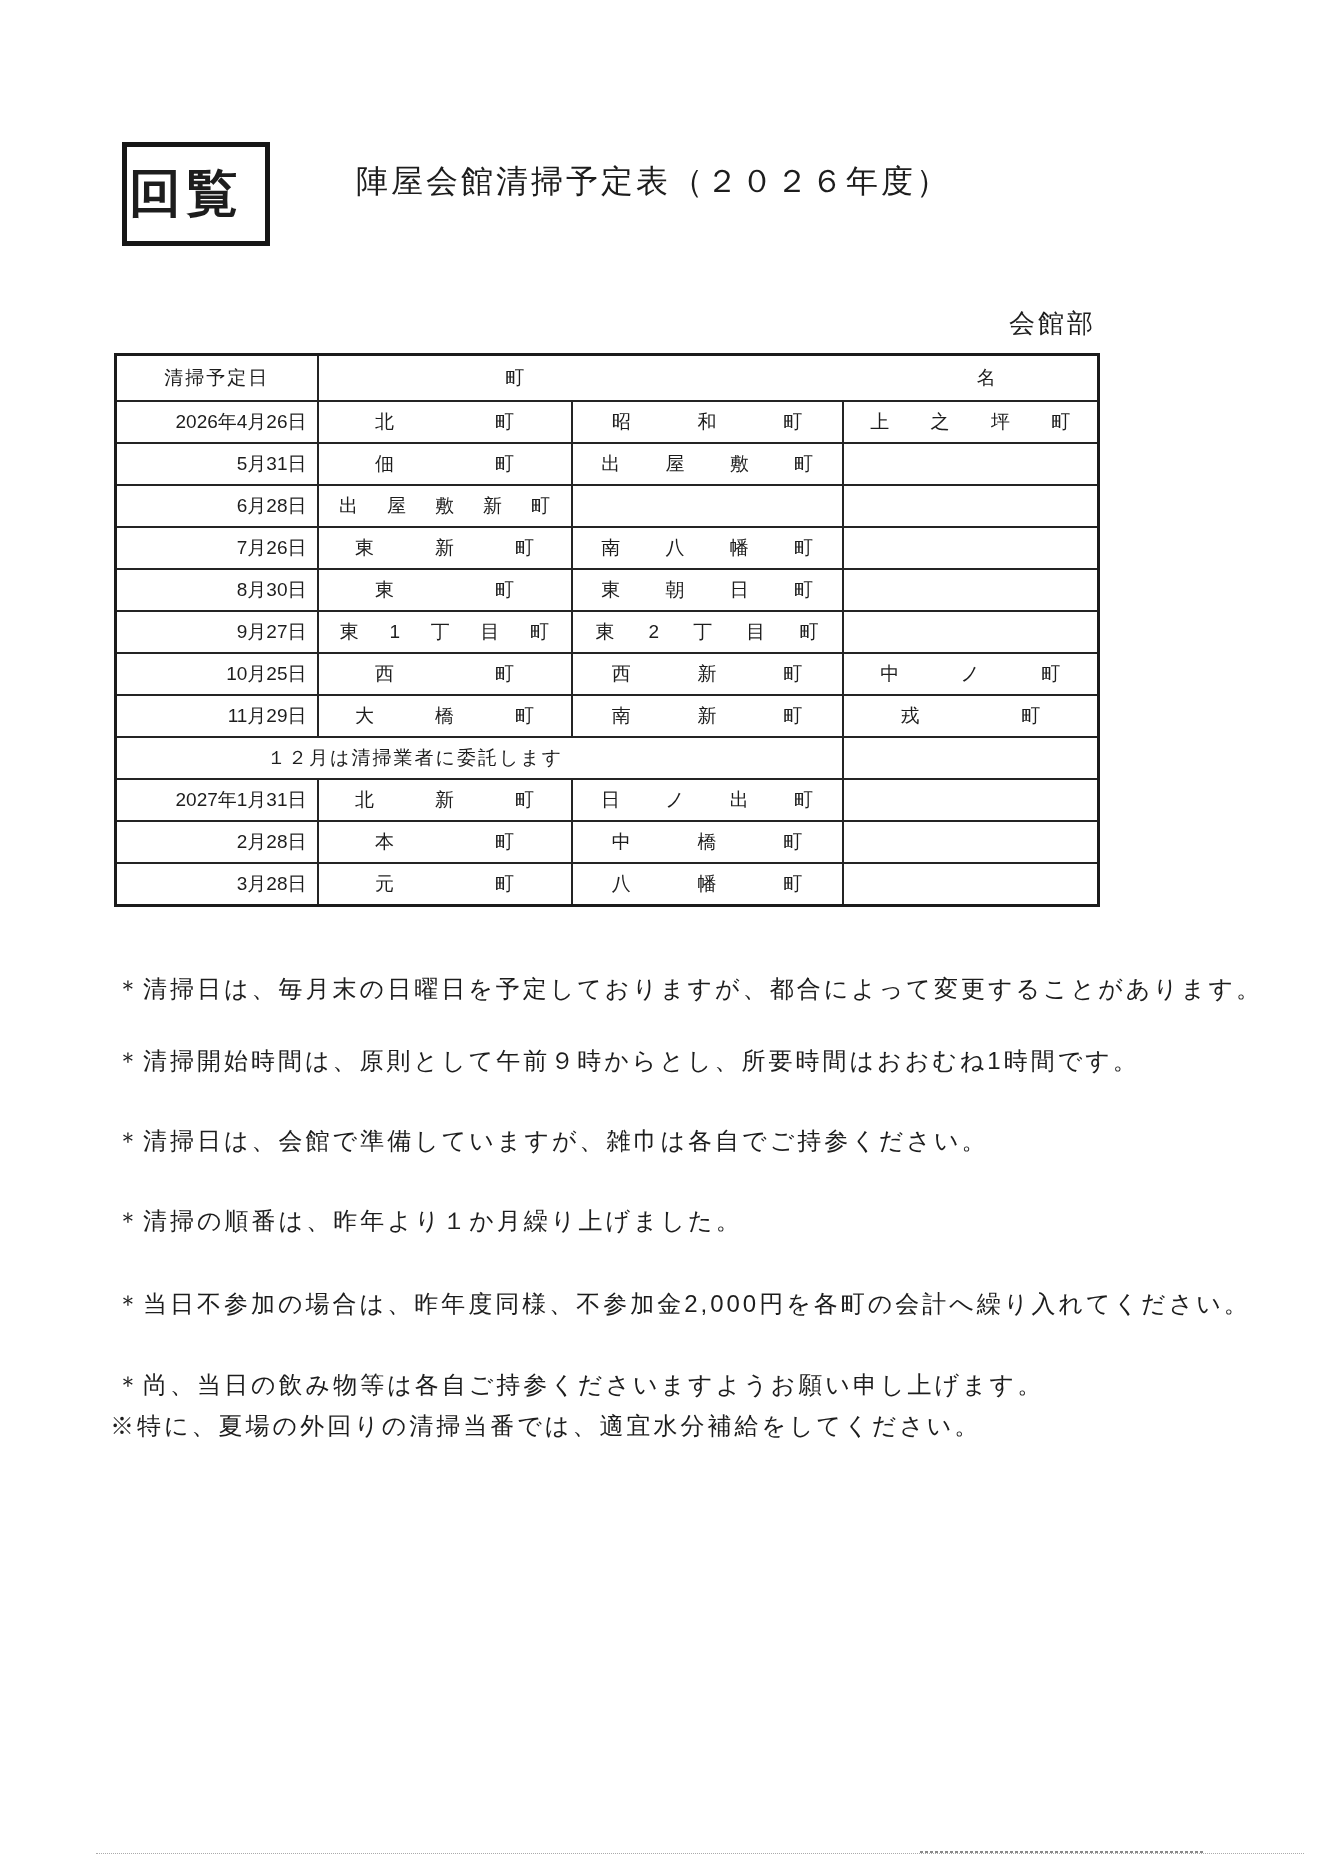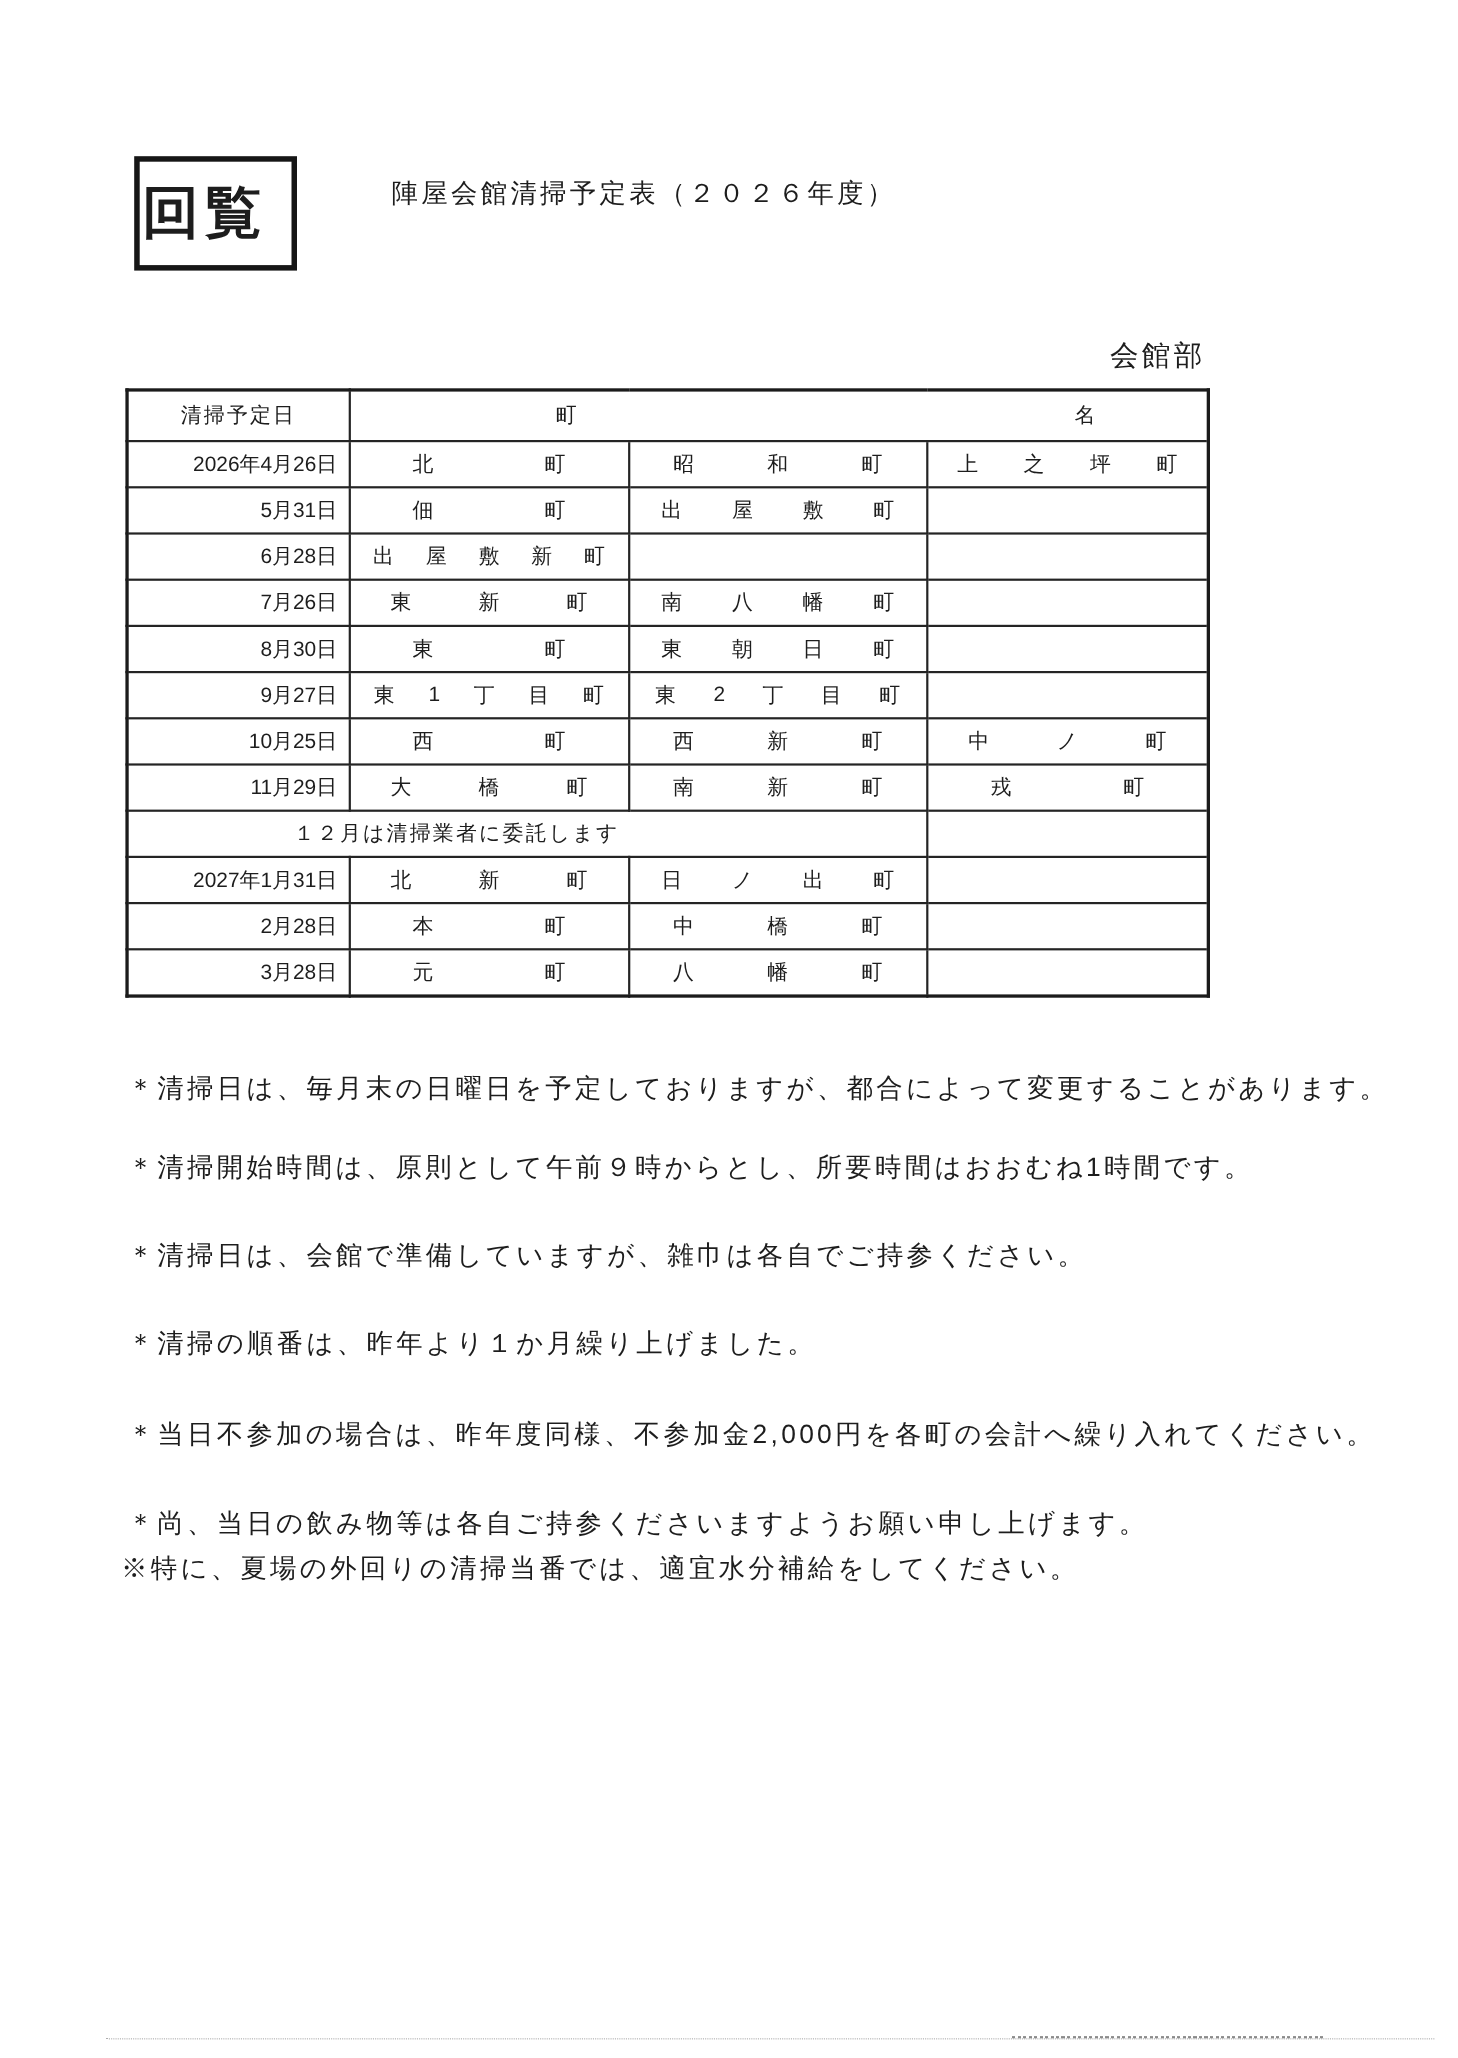--- a/index.html
+++ b/index.html
@@ -20,21 +20,21 @@
     display:flex; align-items:center; 
   }
   .stamp-text {
     font-size:52px; font-weight:bold; letter-spacing:5px;
     transform:translateX(2px);
   }
 
   
   .doc-title {
     position:absolute; left:356px; top:160px;
-    font-size:24px; letter-spacing:3px; white-space:nowrap;
+    font-size:32px; letter-spacing:3px; white-space:nowrap;
   }
 
   
   .dept {
     position:absolute; left:992px; top:306px;
     font-size:26px; letter-spacing:3px;margin-left:17px;
   }
 
   
   table.schedule {

